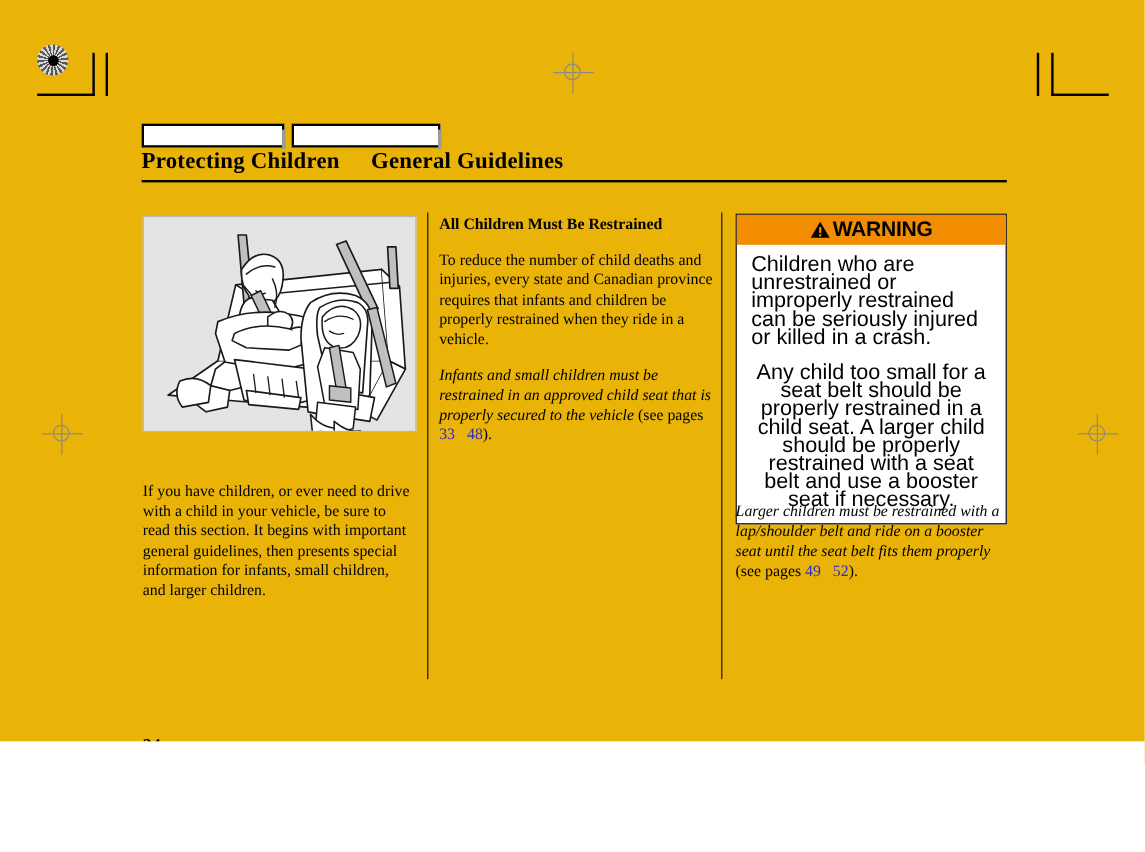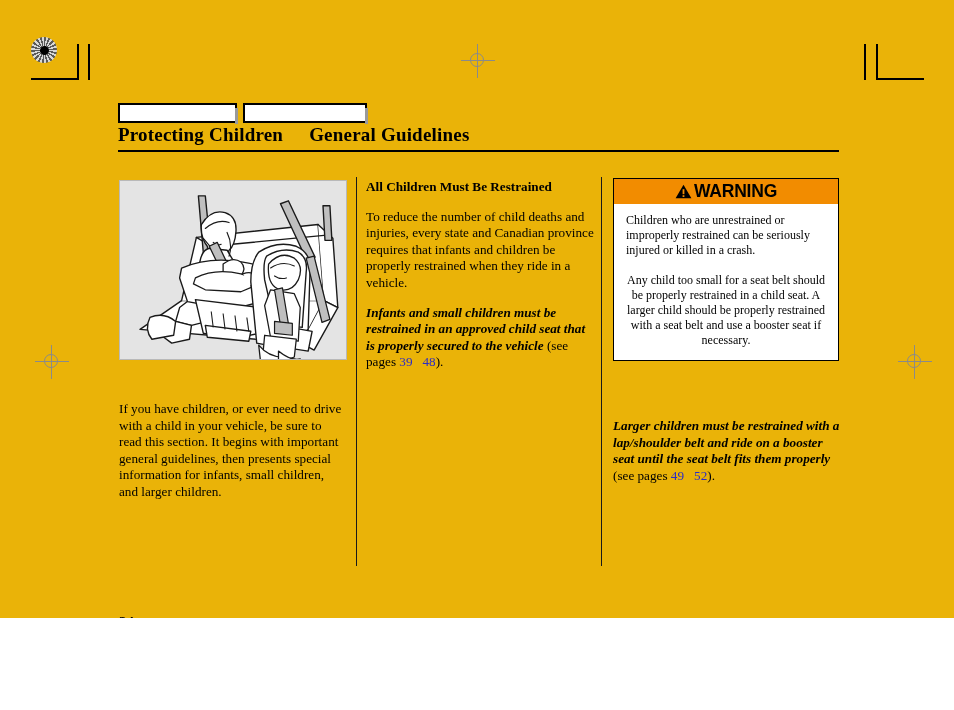--- a/index.html
+++ b/index.html
@@ -143,21 +143,21 @@
     line-height: 16.6px;
   }
   .col p {
     margin: 0 0 13px 0;
   }
   .col p:last-child { margin-bottom: 0; }
   .run-head {
     font-weight: bold;
   }
   .bi {
-    font-weight: bold;
+    font-weight: normal;
     font-style: italic;
   }
   .xref {
     color: #2b2bc8;
   }
   .xref-gap { display: inline-block; width: 10px; }
   em { font-style: italic; }
 
   
   #warning-box {
@@ -185,22 +185,22 @@
   #warning-label {
     font-family: "Liberation Sans", "DejaVu Sans", sans-serif;
     font-size: 17.5px;
     font-weight: bold;
     letter-spacing: -0.2px;
     color: #000000;
     line-height: 1;
   }
   #warning-body {
     padding: 9px 12px 11px 12px;
-    font-family: Liberation Serif, serif;
-    font-size: 12px;
+    font-family: Liberation Sans, sans-serif;
+    font-size: 18px;
     line-height: 15.2px;
   }
   #warning-body p { margin: 0 0 14px 0; }
   #warning-body p:last-child { margin-bottom: 0; text-align: center; }
 
   
   #folio {
     position: absolute;
     left: 119px;
     top: 614px;
@@ -372,21 +372,21 @@
   </div>
 
   <div class="col" style="left:366px; top:179px; width:228px;">
     <p style="margin-bottom:13px;">
       <span class="run-head">All Children Must Be Restrained</span><br>
     </p>
     <p>
       <span>To reduce the number of child deaths and injuries, every state and Canadian province requires that infants and children be properly restrained when they ride in a vehicle.</span>
     </p>
     <p>
-      <span class="bi">Infants and small children must be restrained in an approved child seat that is properly secured to the vehicle</span><span> (see pages </span><a class="xref" href="#" style="text-decoration:none;">39</a><span class="xref-gap"></span><a class="xref" href="#" style="text-decoration:none;">48</a><span>).</span>
+      <span class="bi">Infants and small children must be restrained in an approved child seat that is properly secured to the vehicle</span><span> (see pages </span><a class="xref" href="#" style="text-decoration:none;">33</a><span class="xref-gap"></span><a class="xref" href="#" style="text-decoration:none;">48</a><span>).</span>
     </p>
   </div>
 
   <div id="warning-box">
     <div id="warning-header">
       <svg class="wtri" viewBox="0 0 17 15">
         <polygon points="8.5,0.8 16.4,14.2 0.6,14.2" fill="#000000"></polygon>
         <rect x="7.6" y="5.2" width="1.8" height="5" fill="#f28c00"></rect>
         <rect x="7.6" y="11.2" width="1.8" height="1.8" fill="#f28c00"></rect>
       </svg>

